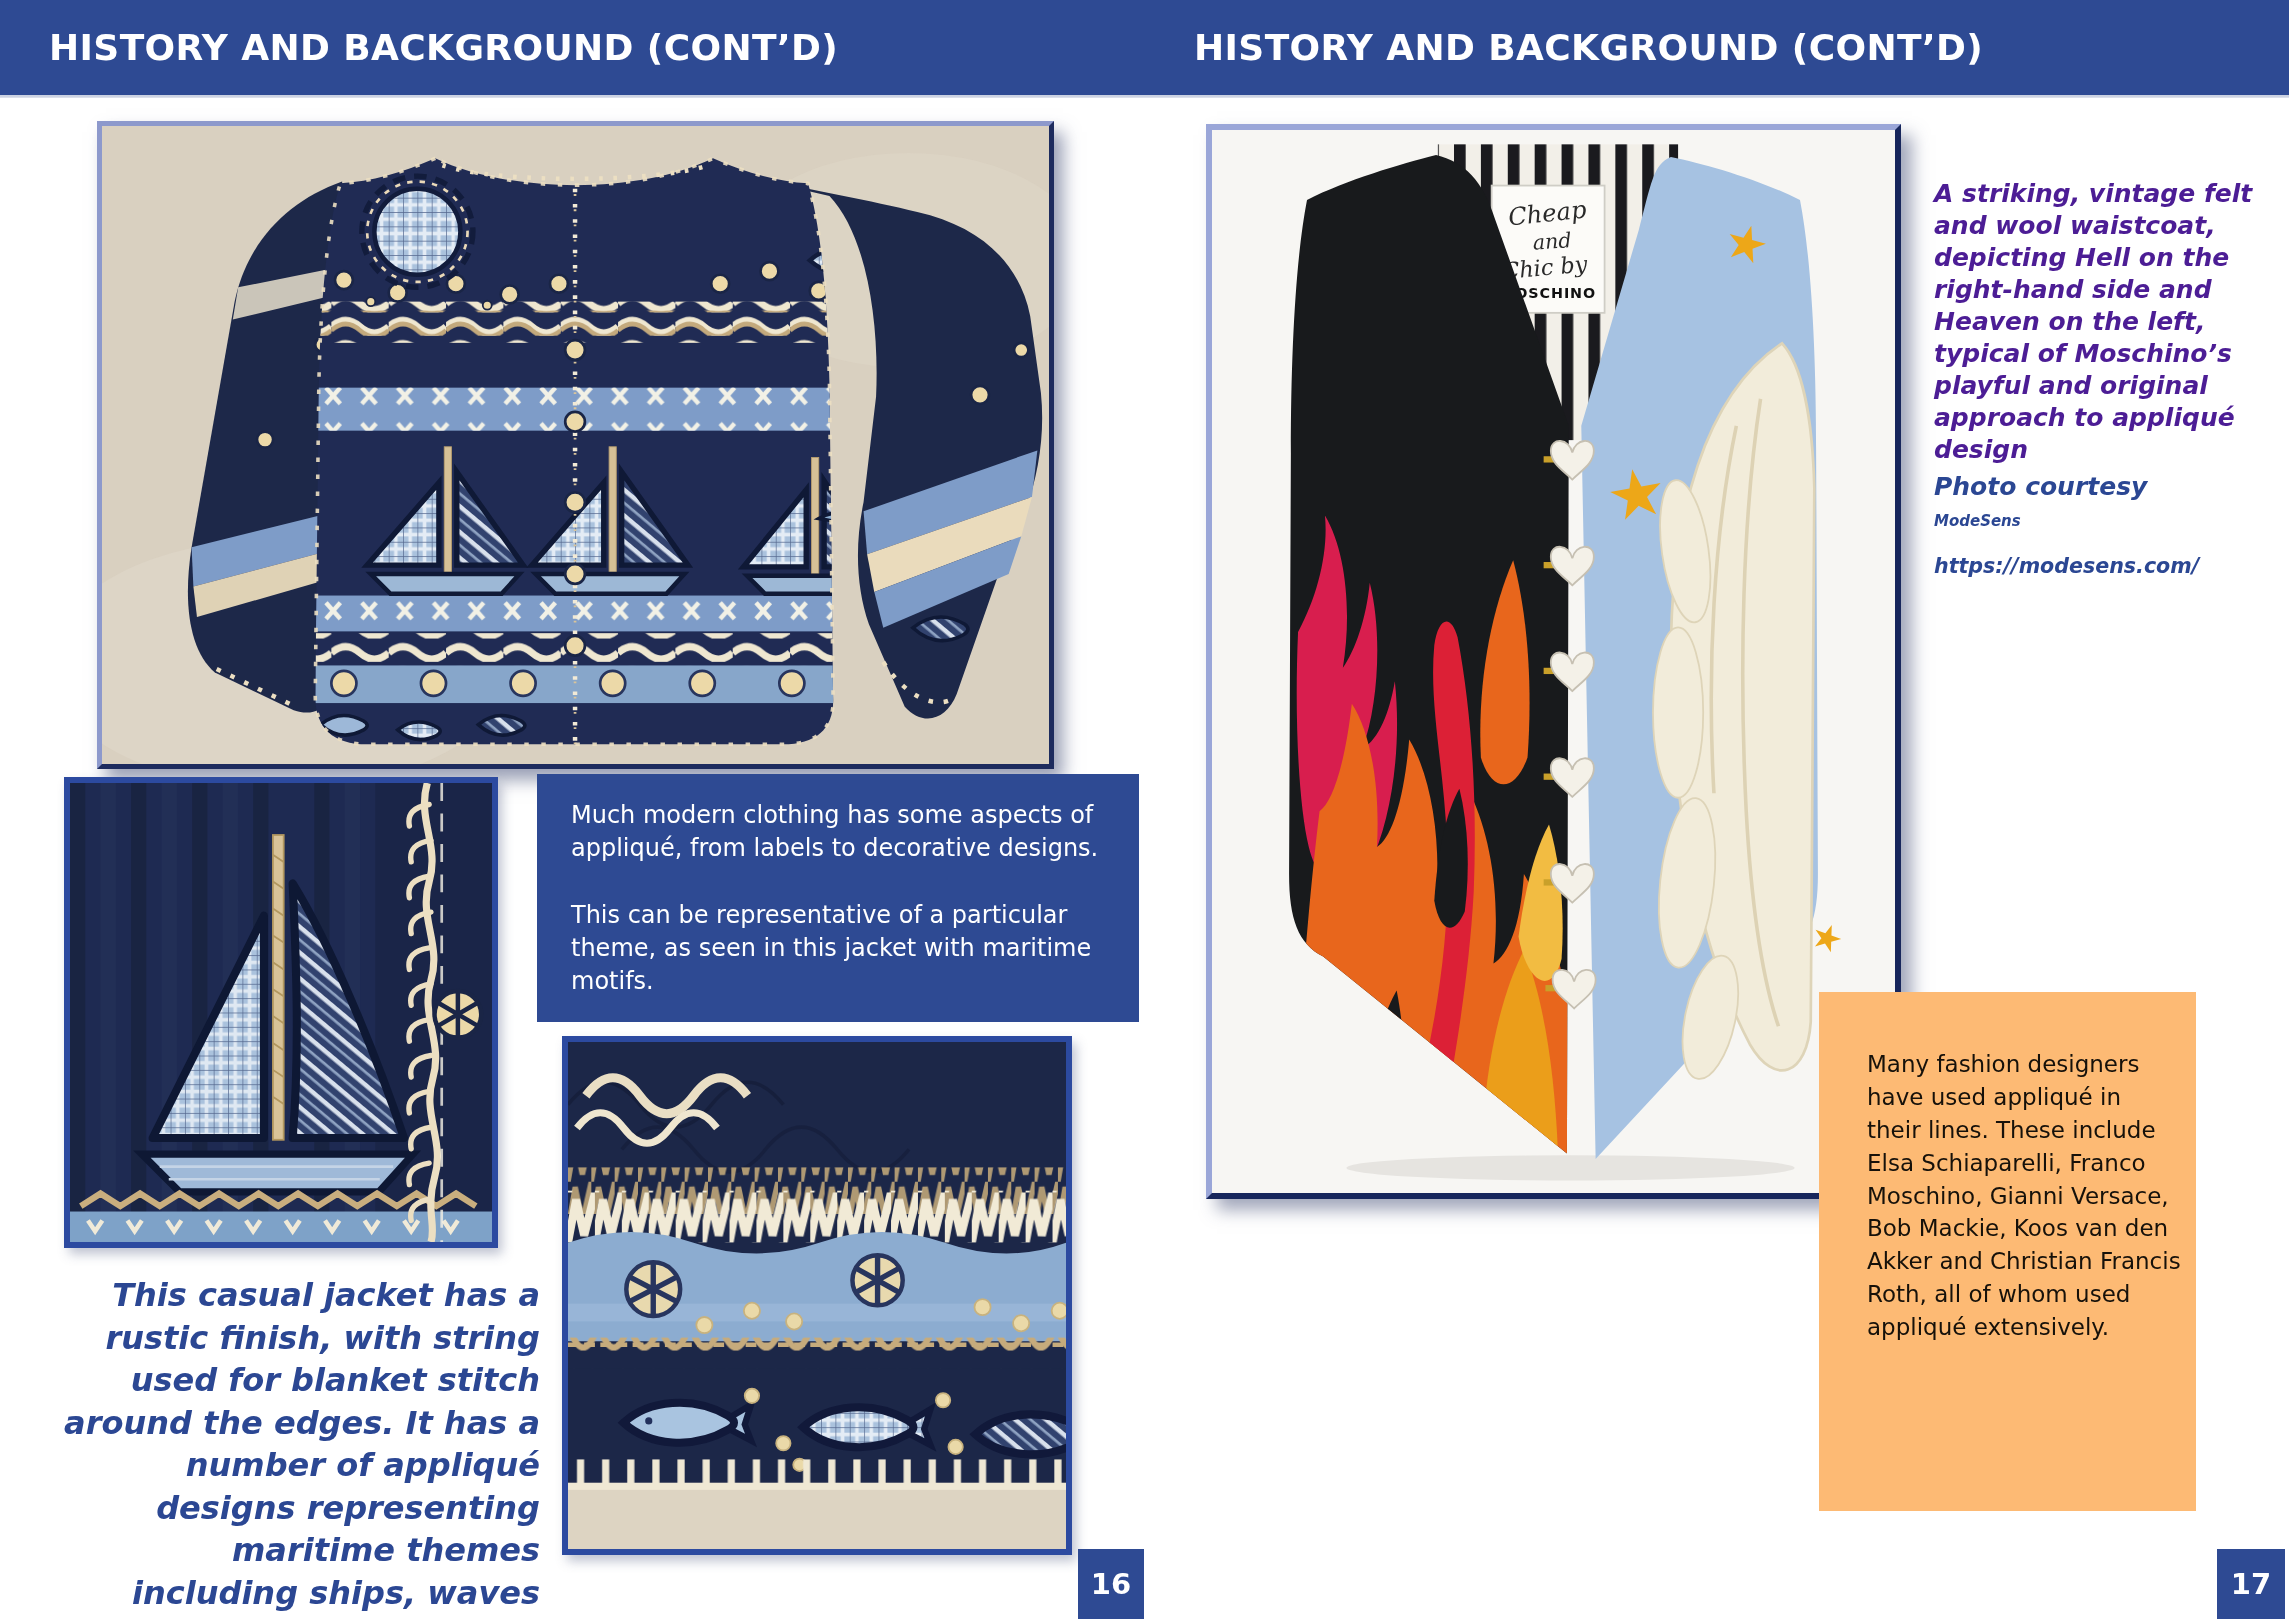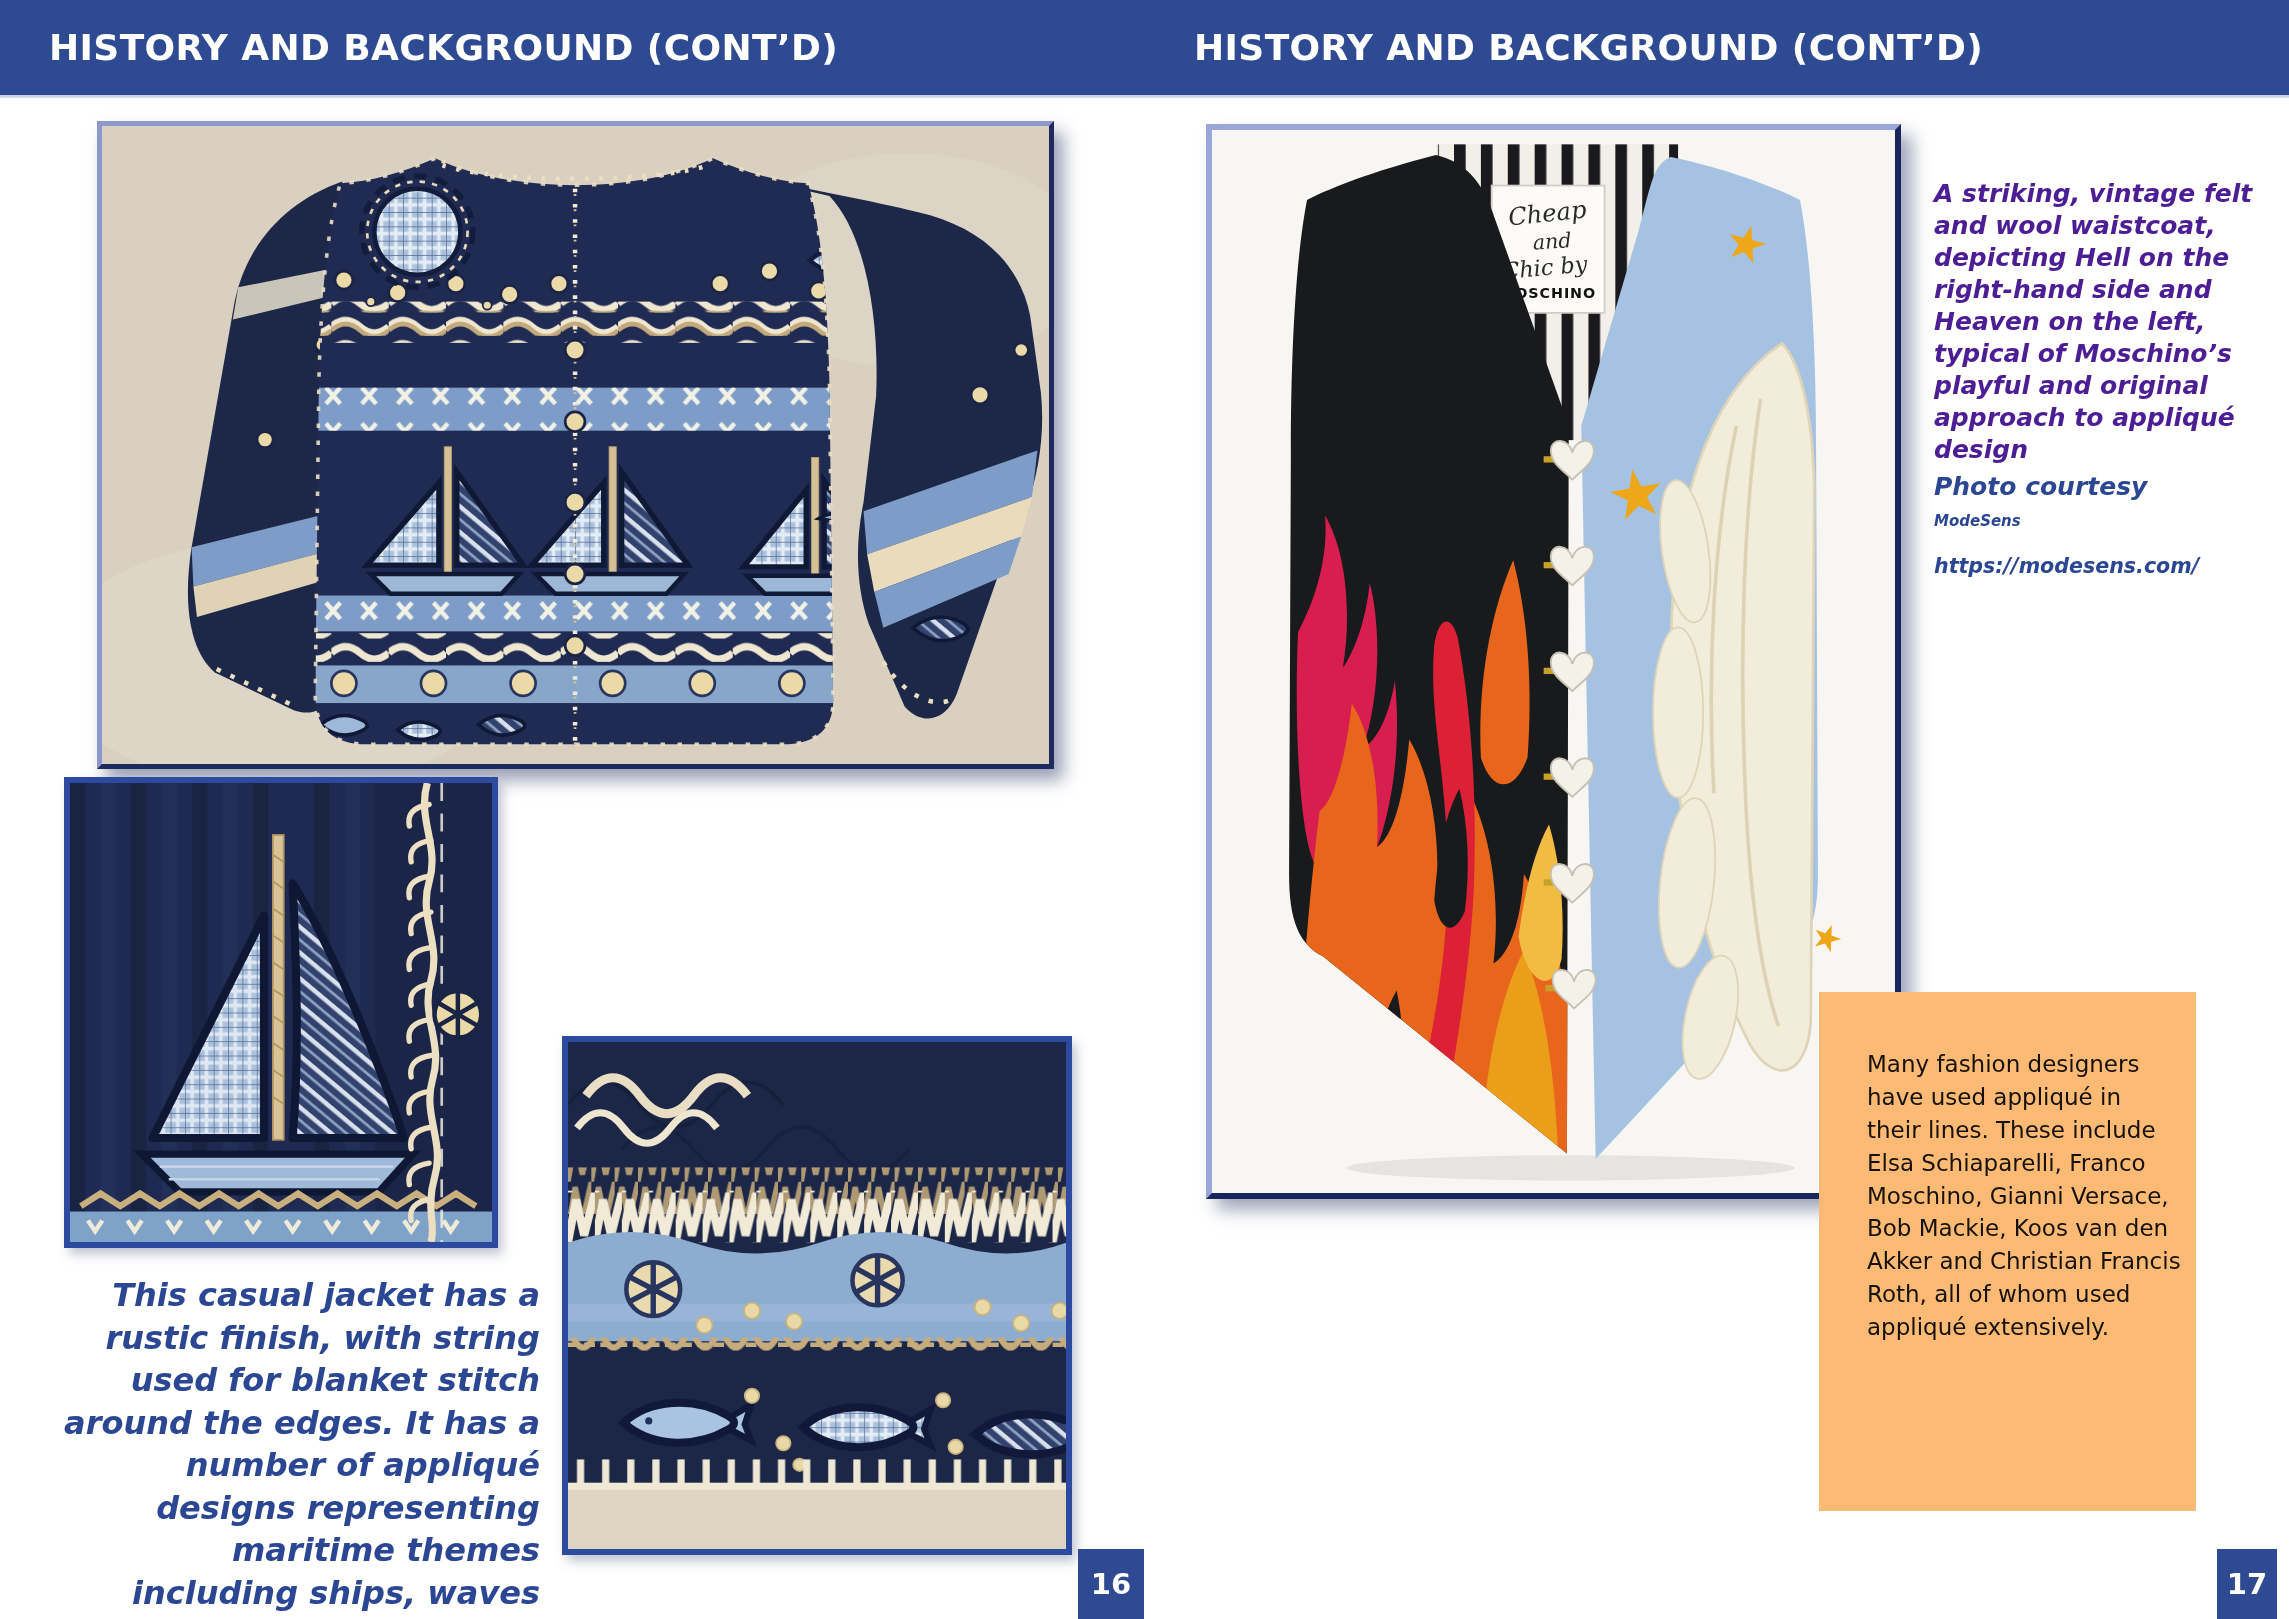--- a/index.html
+++ b/index.html
@@ -39,21 +39,21 @@
   .credit-line1{font-size:25px;margin:0 0 10.7px 0;}
   .credit-line2{font-size:15px;margin:0 0 24px 0;}
   .credit-line3{font-size:20.6px;margin:0;}
   .tan-box{position:absolute;left:1819px;top:992px;width:377px;height:519px;box-sizing:border-box;
             background:#fdba74;color:#16110a;padding:56px 14.3px 0 48px;font-size:23px;line-height:1.43;
             z-index:5;}
   .tan-box p{margin:0;}
   .pagenum{position:absolute;background:#2e4a93;color:#fff;font-weight:700;font-size:29px;
             display:flex;align-items:center;justify-content:center;}
   #pagenum-16{left:1078px;top:1549px;width:66px;height:70px;}
-  #pagenum-17{left:2217px;top:1549px;width:60px;height:70px;}
+  #pagenum-17{left:2217px;top:1549px;width:68px;height:70px;}
 </style>
 </head>
 <body>
 
 <div id="spread">
 
   <div class="header-bar"></div>
   <div class="header-text" id="header-left-text">HISTORY AND BACKGROUND (CONT’D)</div>
   <div class="header-text" id="header-right-text">HISTORY AND BACKGROUND (CONT’D)</div>
 
@@ -256,20 +256,24 @@
         <path d="M400,24 q-26,4 -22,24 M402,64 q-26,4 -22,24 M400,104 q-26,4 -22,24 M402,144 q-26,4 -22,24 M400,184 q-26,4 -22,24 M402,224 q-26,4 -22,24 M400,264 q-26,4 -22,24 M402,304 q-26,4 -22,24 M400,344 q-26,4 -22,24 M402,384 q-26,4 -22,24 M400,424 q-26,4 -22,24 M402,464 q-26,4 -22,24" stroke="#ecdfc2" stroke-width="6" fill="none" stroke-linecap="round"></path>
         <path d="M414,0 V512" stroke="#f6f2e6" stroke-width="3" stroke-dasharray="20 14" opacity=".8"></path>
       </g>
       <g>
         <circle cx="432" cy="258" r="26" fill="#ecd9a8" stroke="#1a2546" stroke-width="5"></circle>
         <path d="M432,232 V284 M408,244 L456,272 M408,272 L456,244" stroke="#1a2546" stroke-width="5"></path>
       </g>
     </svg>
   </figure>
 
+  <div class="blue-box">
+    <p>Much modern clothing has some aspects of appliqué, from labels to decorative designs.</p>
+    <p>This can be representative of a particular theme, as seen in this jacket with maritime motifs.</p>
+  </div>
 
   <figure class="photo" id="photo-hem" style="margin:0">
     <svg viewBox="0 0 555 566" preserveAspectRatio="none">
       <defs>
         <pattern id="h-pl" width="16" height="16" patternUnits="userSpaceOnUse">
           <rect width="16" height="16" fill="#aac2dd"></rect>
           <path d="M0,8H16 M8,0V16" stroke="#e4ecf5" stroke-width="4"></path>
           <path d="M0,0H16 M0,0V16" stroke="#54678e" stroke-width="1.5"></path>
         </pattern>
         <pattern id="h-pd" width="22" height="22" patternUnits="userSpaceOnUse" patternTransform="rotate(40)">

